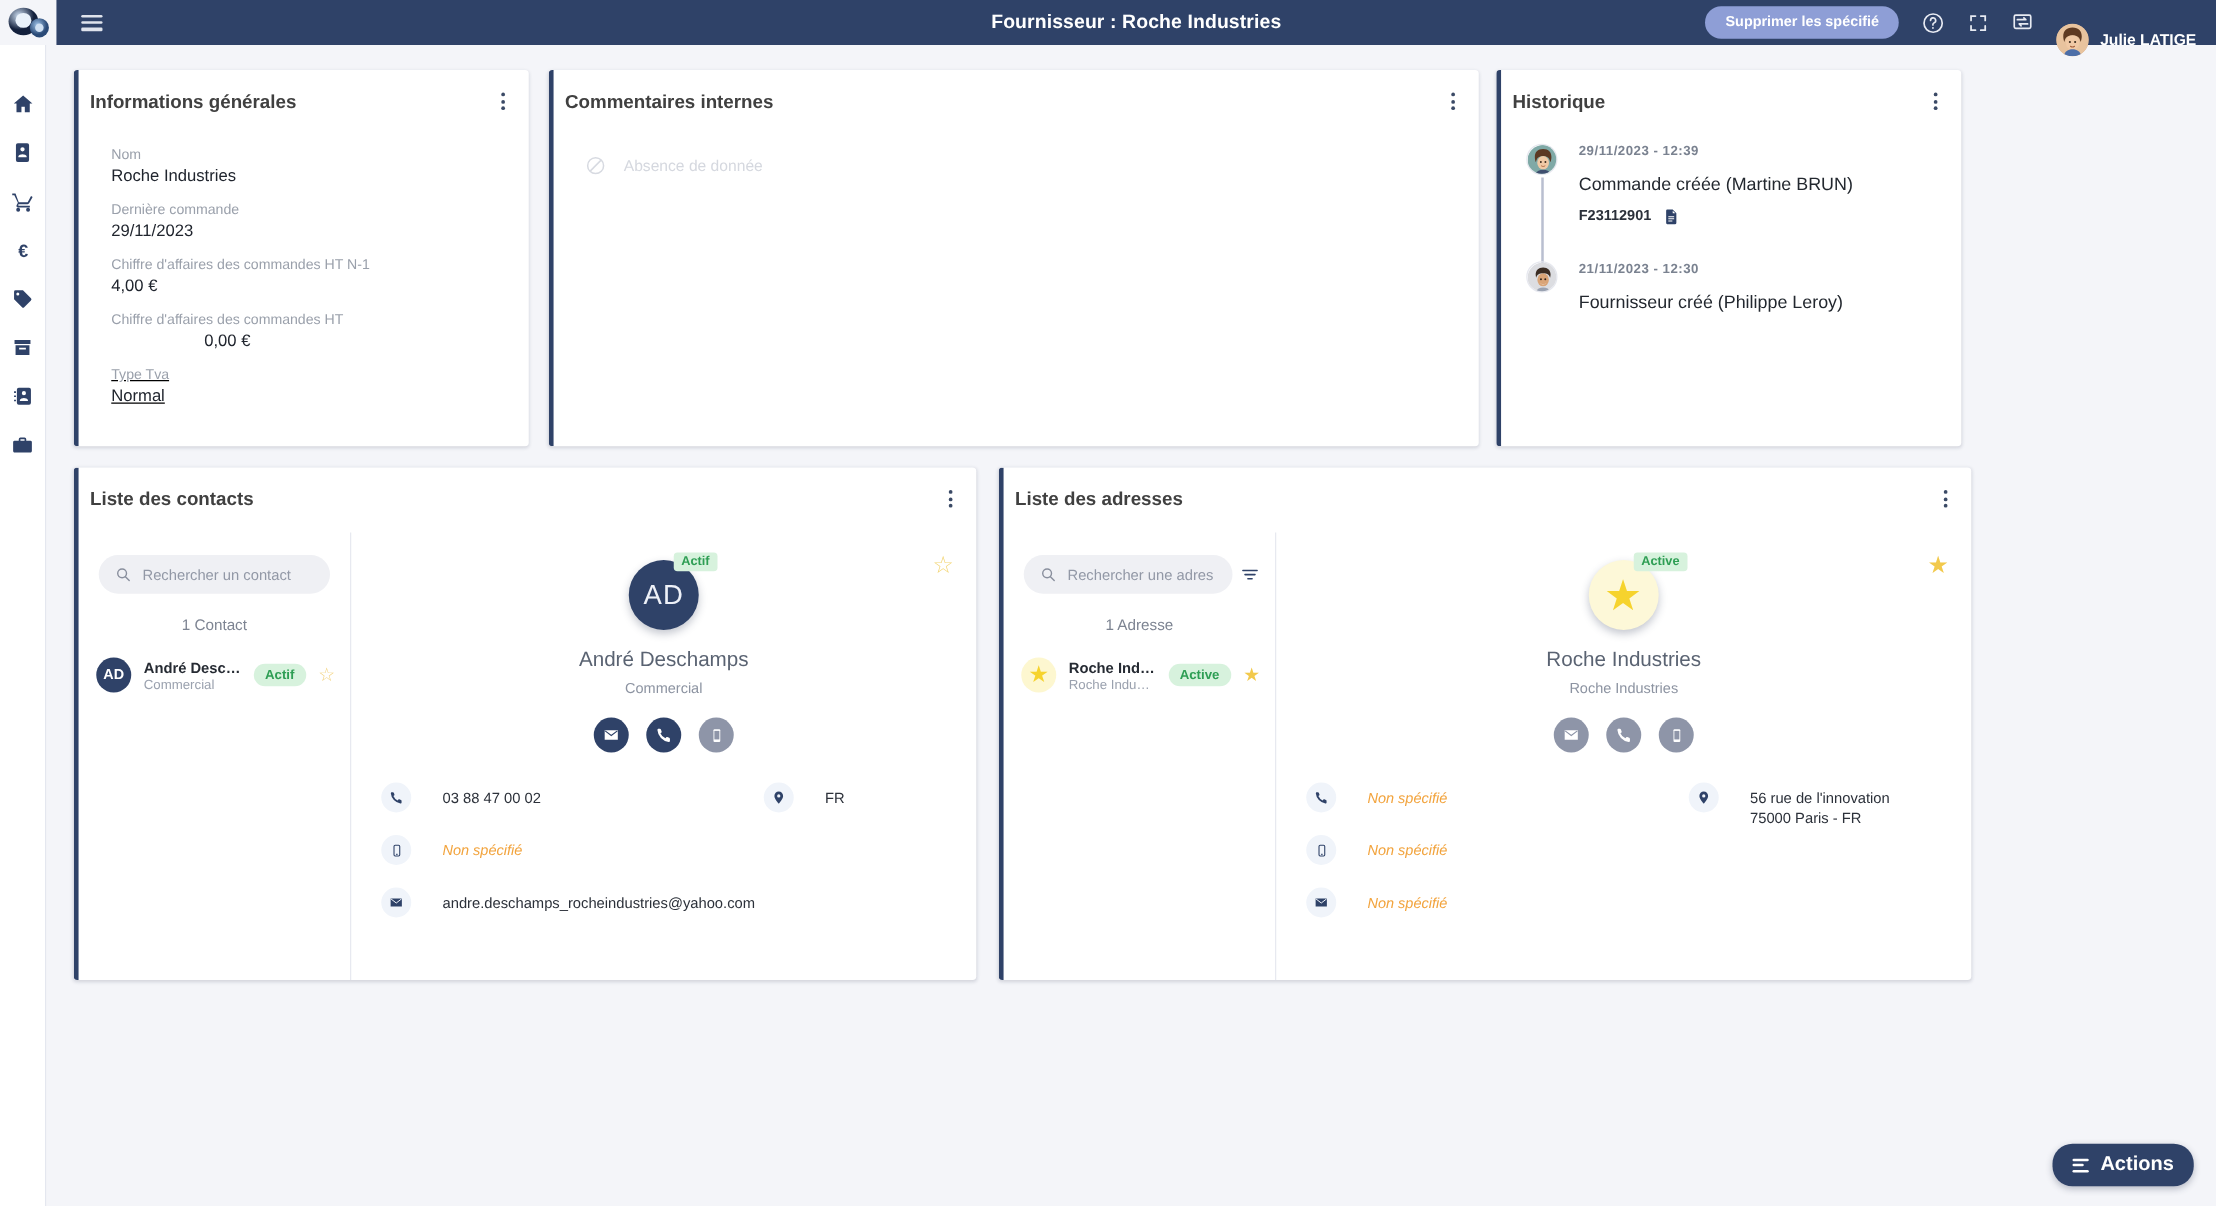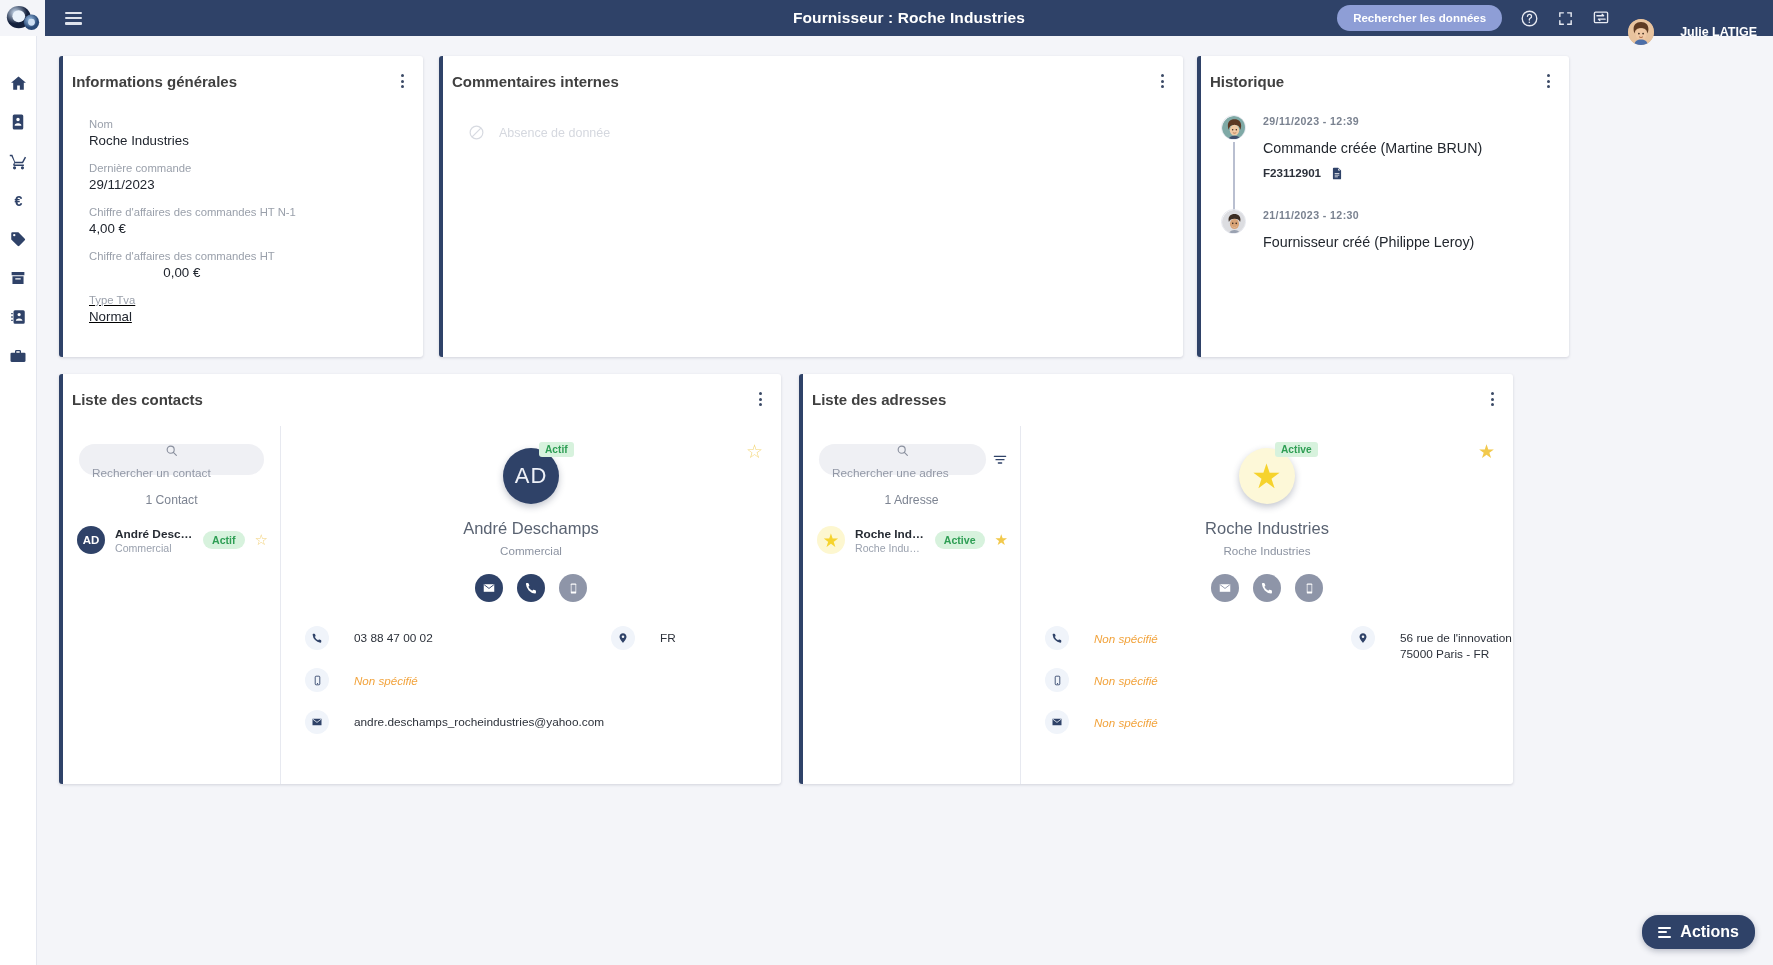--- a/index.html
+++ b/index.html
@@ -40,21 +40,21 @@
   .topbar-right {
     margin-left: auto; display: flex; align-items: center; gap: 18px;
     padding-right: 16px; z-index: 2;
   }
   .btn-delete {
     background: #8e9ed6; color: #fff; border: none; border-radius: 14px;
     font-size: 11.5px; font-weight: bold; padding: 7px 16px; cursor: pointer;
     font-family: "Liberation Sans", sans-serif;
   }
   .icon-btn { color: #e7eaf2; cursor: pointer; display: flex; align-items: center; }
-  .avatar-wrap { display: flex; align-items: center; gap: 26px; margin-top: 28px; }
+  .avatar-wrap { display: flex; align-items: center; gap: 9px; margin-top: 28px; }
   .avatar-img {
     width: 26px; height: 26px; border-radius: 50%; overflow: hidden;
     background: #d9b493; display: block; position: relative;
   }
   .user-name { color: #fff; font-size: 12.5px; font-weight: bold; }
 
   
   .rail {
     position: absolute; left: 0; top: 36px; bottom: 0; width: 37px;
     background: #ffffff; border-right: 1px solid #e4e7ef;
@@ -105,29 +105,29 @@
   }
   .tl-line { position: absolute; left: 18px; top: 27px; bottom: -2px; width: 1.6px;
              background: #b9bfd0; }
   .tl-date { color: #7a8290; font-size: 10.6px; font-weight: bold; letter-spacing: .4px; }
   .tl-title { color: #23282f; font-size: 14.3px; margin-top: 13px; }
   .tl-ref { color: #2b303a; font-size: 11.6px; font-weight: bold;
             margin-top: 10px; display: flex; align-items: flex-start; gap: 9px; }
 
   
   #card-contacts { left: 22px; top: 338px; width: 722px; height: 410px; }
-  #card-addresses { left: 762px; top: 338px; width: 714px; height: 410px; }
+  #card-addresses { left: 762px; top: 338px; width: 778px; height: 410px; }
 
   .split { position: absolute; left: 0; top: 52px; right: 0; bottom: 0; display: flex; }
   .split-left { width: 218px; border-right: 1px solid #e7e9f0; position: relative; }
   .split-right { flex: 1; position: relative; }
 
   .search-box {
     margin: 18px 16px 0 16px; height: 31px; background: #eff0f4; border-radius: 16px;
-    display: flex; align-items: center; gap: 9px; padding: 0 13px; flex-direction: column;
+    display: flex; align-items: center; gap: 9px; padding: 0 13px;
   }
   .search-box input {
     border: none; background: transparent; outline: none; width: 100%;
     font-size: 11.8px; color: #4b5160; font-family: "Liberation Sans", sans-serif;
   }
   .search-box input::placeholder { color: #9298a6; }
   .search-row { display: flex; align-items: center; }
   .filter-icon { margin: 18px 12px 0 2px; cursor: pointer; color: #2f4268; }
 
   .count-line { text-align: center; color: #7d8492; font-size: 12.2px; margin-top: 18px; }
@@ -232,21 +232,21 @@
 </div>
 
 <div class="topbar">
   <div class="burger">
     <i></i>
       <i></i>
       <i></i>
   </div>
   <div class="topbar-title">Fournisseur : Roche Industries</div>
   <div class="topbar-right">
-    <button class="btn-delete">Rechercher les données</button>
+    <button class="btn-delete">Supprimer les spécifié</button>
     <span class="icon-btn">
       <svg width="19" height="19" viewBox="0 0 24 24" fill="none" stroke="currentColor" stroke-width="1.7">
         <circle cx="12" cy="12" r="9.2"></circle>
         <path d="M9.4 9.3a2.6 2.6 0 1 1 3.4 2.5c-.7.3-1 .9-1 1.6v.5" stroke-linecap="round"></path>
         <circle cx="11.8" cy="16.8" r="0.95" fill="currentColor" stroke="none"></circle>
       </svg>
     </span>
     <span class="icon-btn">
       <svg width="17" height="17" viewBox="0 0 24 24" fill="none" stroke="currentColor" stroke-width="2" stroke-linecap="round">
         <path d="M4 9V4h5M20 9V4h-5M4 15v5h5M20 15v5h-5"></path>

